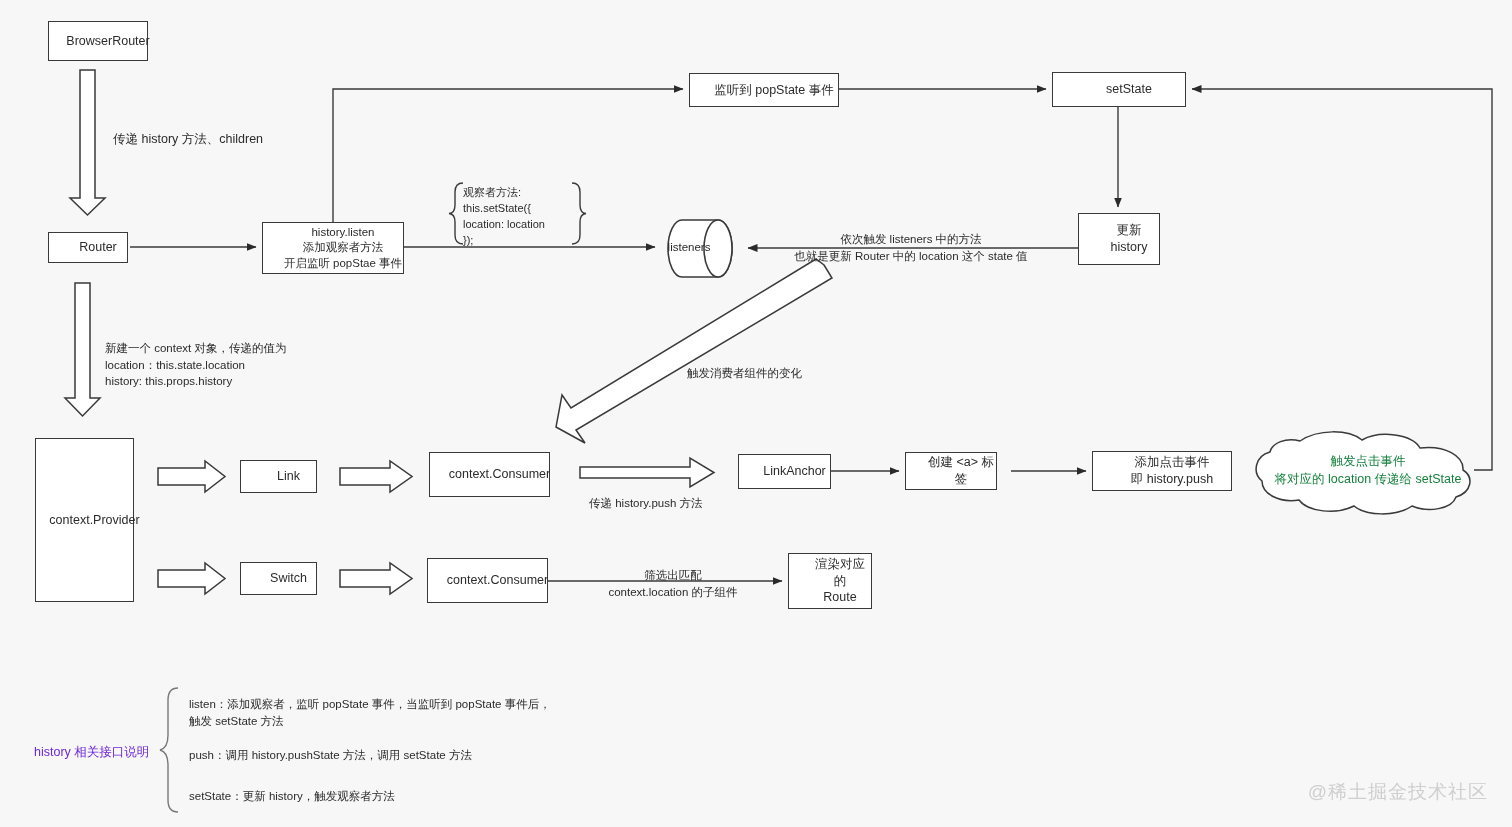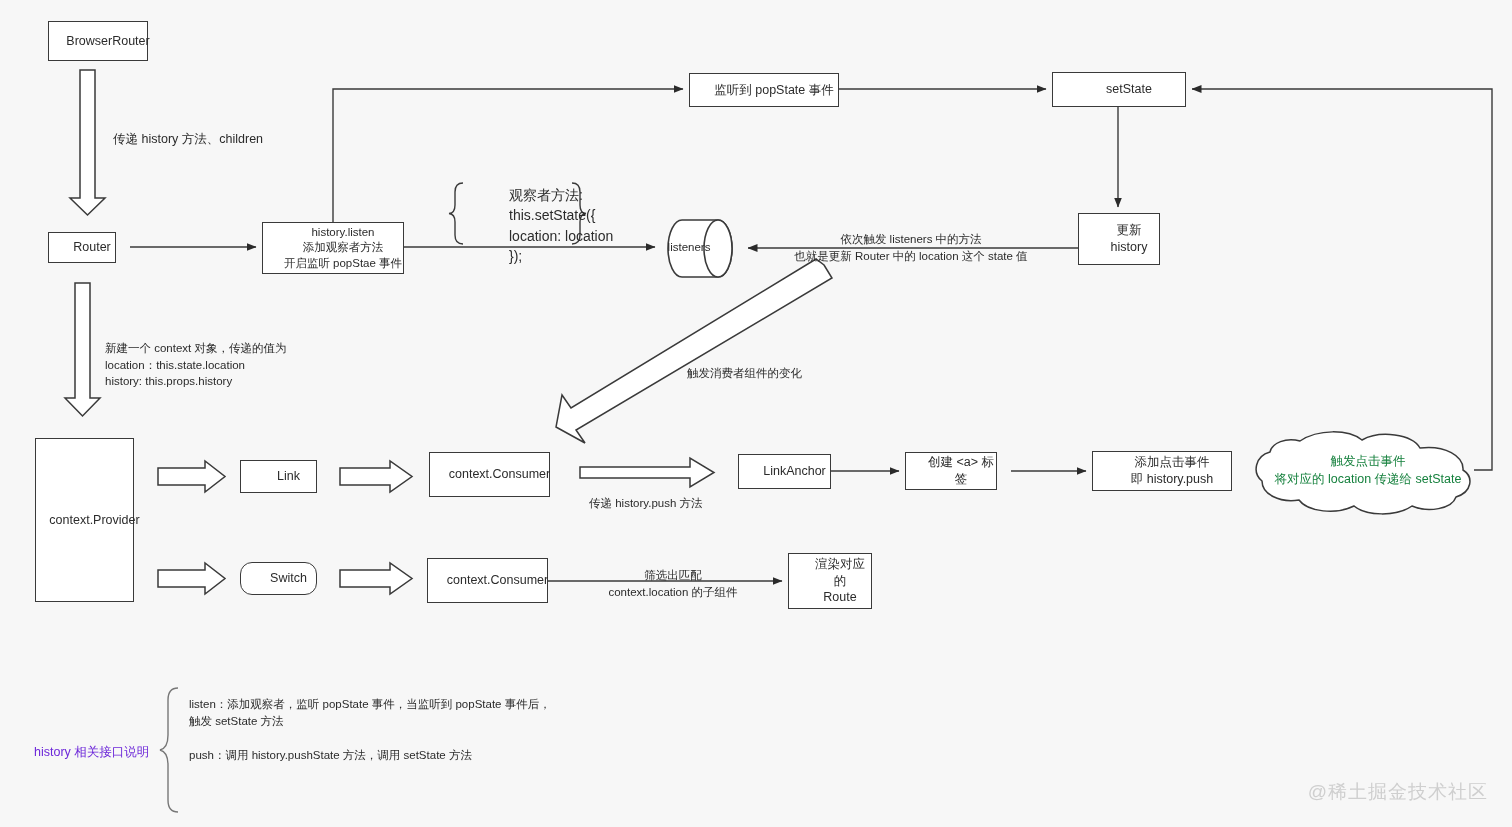--- a/index.html
+++ b/index.html
@@ -150,21 +150,21 @@
                C1452,509 1428,513 1412,506 C1396,517 1366,516 1354,506
                C1336,515 1308,512 1299,500 C1279,503 1262,494 1262,481
                C1252,473 1255,456 1270,452 C1272,443 1286,437 1300,441 Z" fill="#ffffff" stroke="#3a3a3a" stroke-width="1.5"></path>
     </g>
   </svg>
 
   <div class="node" style="left:48px; top:21px; width:100px; height:40px;">
     <span>BrowserRouter</span>
   </div>
 
-  <div class="node" style="left:48px; top:232px; width:68px; height:31px;">
+  <div class="node" style="left:48px; top:232px; width:80px; height:31px;">
     <span>Router</span>
   </div>
 
   <div class="node" style="left:262px; top:222px; width:142px; height:52px; font-size:11.5px;">
     <span>history.listen
 添加观察者方法
 开启监听 popStae 事件</span>
   </div>
 
   <div class="node" style="left:689px; top:73px; width:150px; height:34px;">
@@ -182,21 +182,21 @@
   <div class="cyl-label" style="left:660px; top:241px; width:58px;">listeners</div>
 
   <div class="node" style="left:35px; top:438px; width:99px; height:164px;">
     <span>context.Provider</span>
   </div>
 
   <div class="node" style="left:240px; top:460px; width:77px; height:33px;">
     <span>Link</span>
   </div>
 
-  <div class="node" style="left:240px; top:562px; width:77px; height:33px;border-radius:12px;">
+  <div class="node" style="left:240px; top:562px; width:77px; height:33px;">
     <span>Switch</span>
   </div>
 
   <div class="node" style="left:429px; top:452px; width:121px; height:45px;">
     <span>context.Consumer</span>
   </div>
 
   <div class="node" style="left:427px; top:558px; width:121px; height:45px;">
     <span>context.Consumer</span>
   </div>
@@ -217,21 +217,21 @@
   <div class="node" style="left:788px; top:553px; width:84px; height:56px;align-items:center;">
     <span>渲染对应的
 Route</span>
   </div>
 
   <div class="cloud-label" style="left:1262px; top:452px; width:212px;">触发点击事件
 将对应的 location 传递给  setState</div>
 
   <div class="floattext" style="left:113px; top:130px;">传递 history 方法、children</div>
 
-  <div class="floattext" style="left:463px; top:185px; font-size:14px;margin-left:46px;">观察者方法:
+  <div class="floattext" style="left:463px; top:185px; font-size:11px;">观察者方法:
 this.setState({
     location: location
 });</div>
 
   <div class="floattext center" style="left:791px; top:231px; width:240px; font-size:11.5px;">依次触发 listeners 中的方法
 也就是更新 Router 中的 location 这个 state 值</div>
 
   <div class="floattext" style="left:105px; top:340px; font-size:11.5px;">新建一个 context 对象，传递的值为
 location：this.state.location
 history: this.props.history</div>
@@ -243,16 +243,17 @@
   <div class="floattext center" style="left:608px; top:567px; width:130px; font-size:11.5px;">筛选出匹配
 context.location 的子组件</div>
 
   <div class="legend-title" style="left:34px; top:744px;">history 相关接口说明</div>
 
   <div class="legend-item" style="left:189px; top:696px; width:520px; font-size:11.5px;">listen：添加观察者，监听 popState 事件，当监听到 popState 事件后，
      触发 setState 方法</div>
 
   <div class="legend-item" style="left:189px; top:747px; width:520px; font-size:11.5px;">push：调用 history.pushState 方法，调用 setState 方法</div>
 
+  <div class="legend-item" style="left:189px; top:788px; width:520px; font-size:11.5px;">setState：更新 history，触发观察者方法</div>
 
   <div class="watermark">@稀土掘金技术社区</div>
 
 </div>
 
 </body></html>

